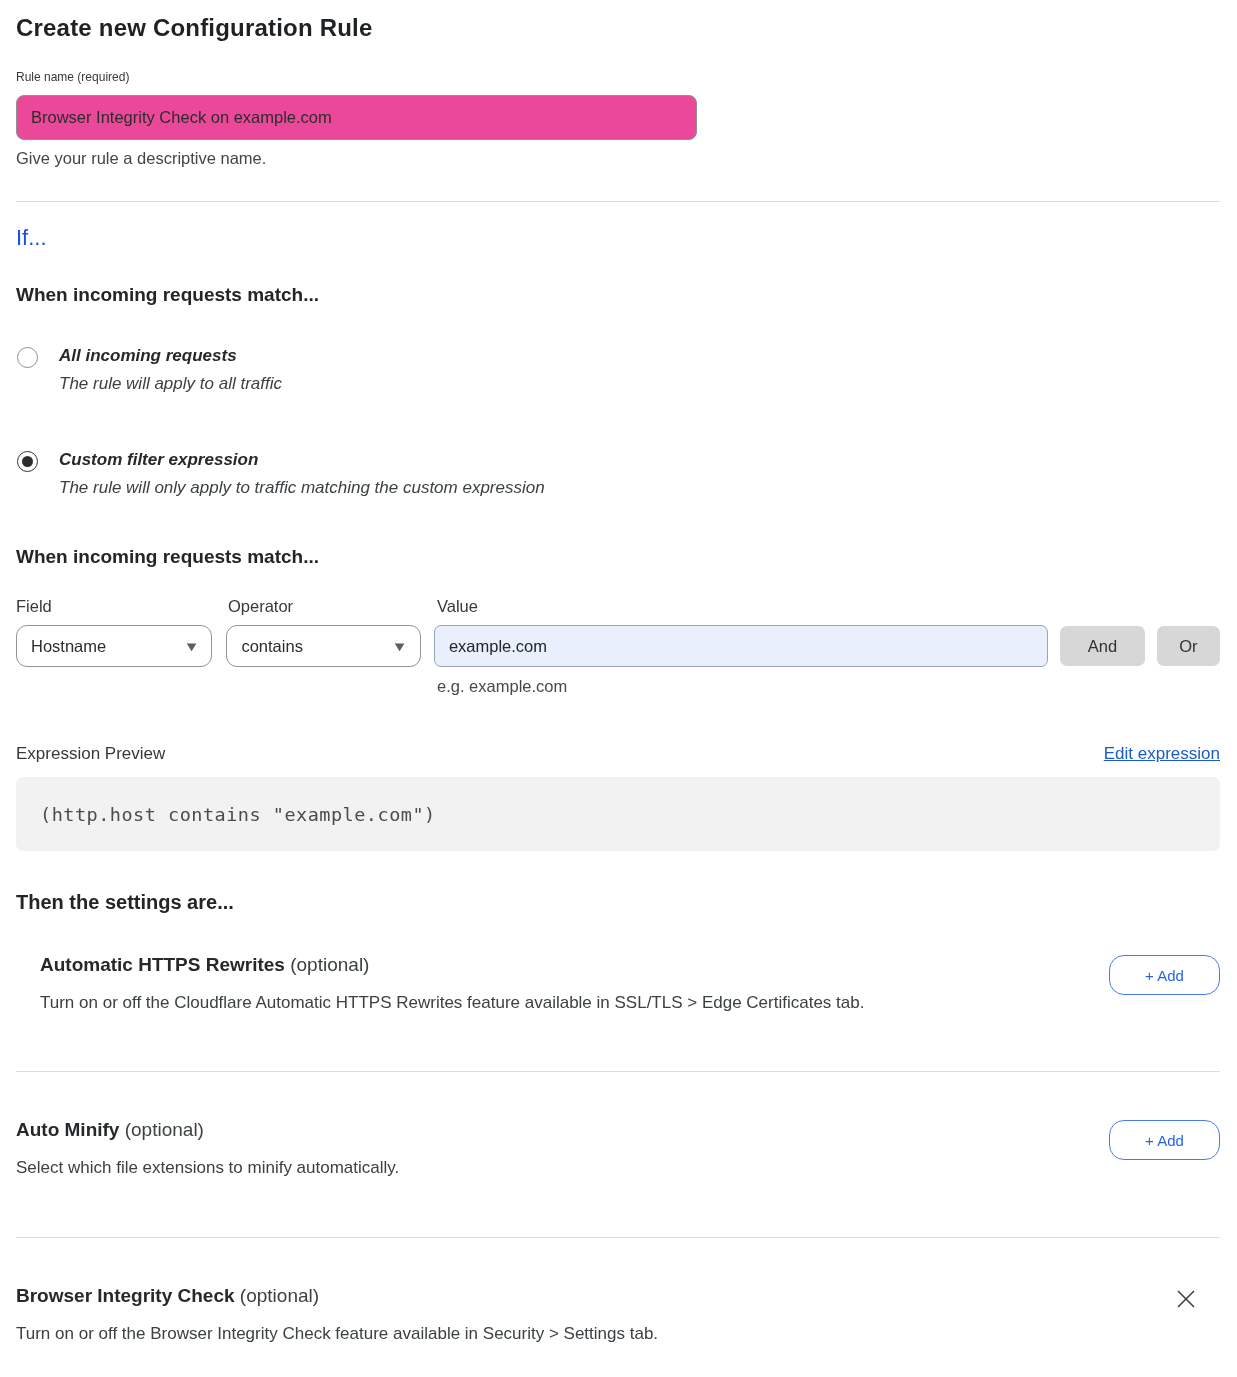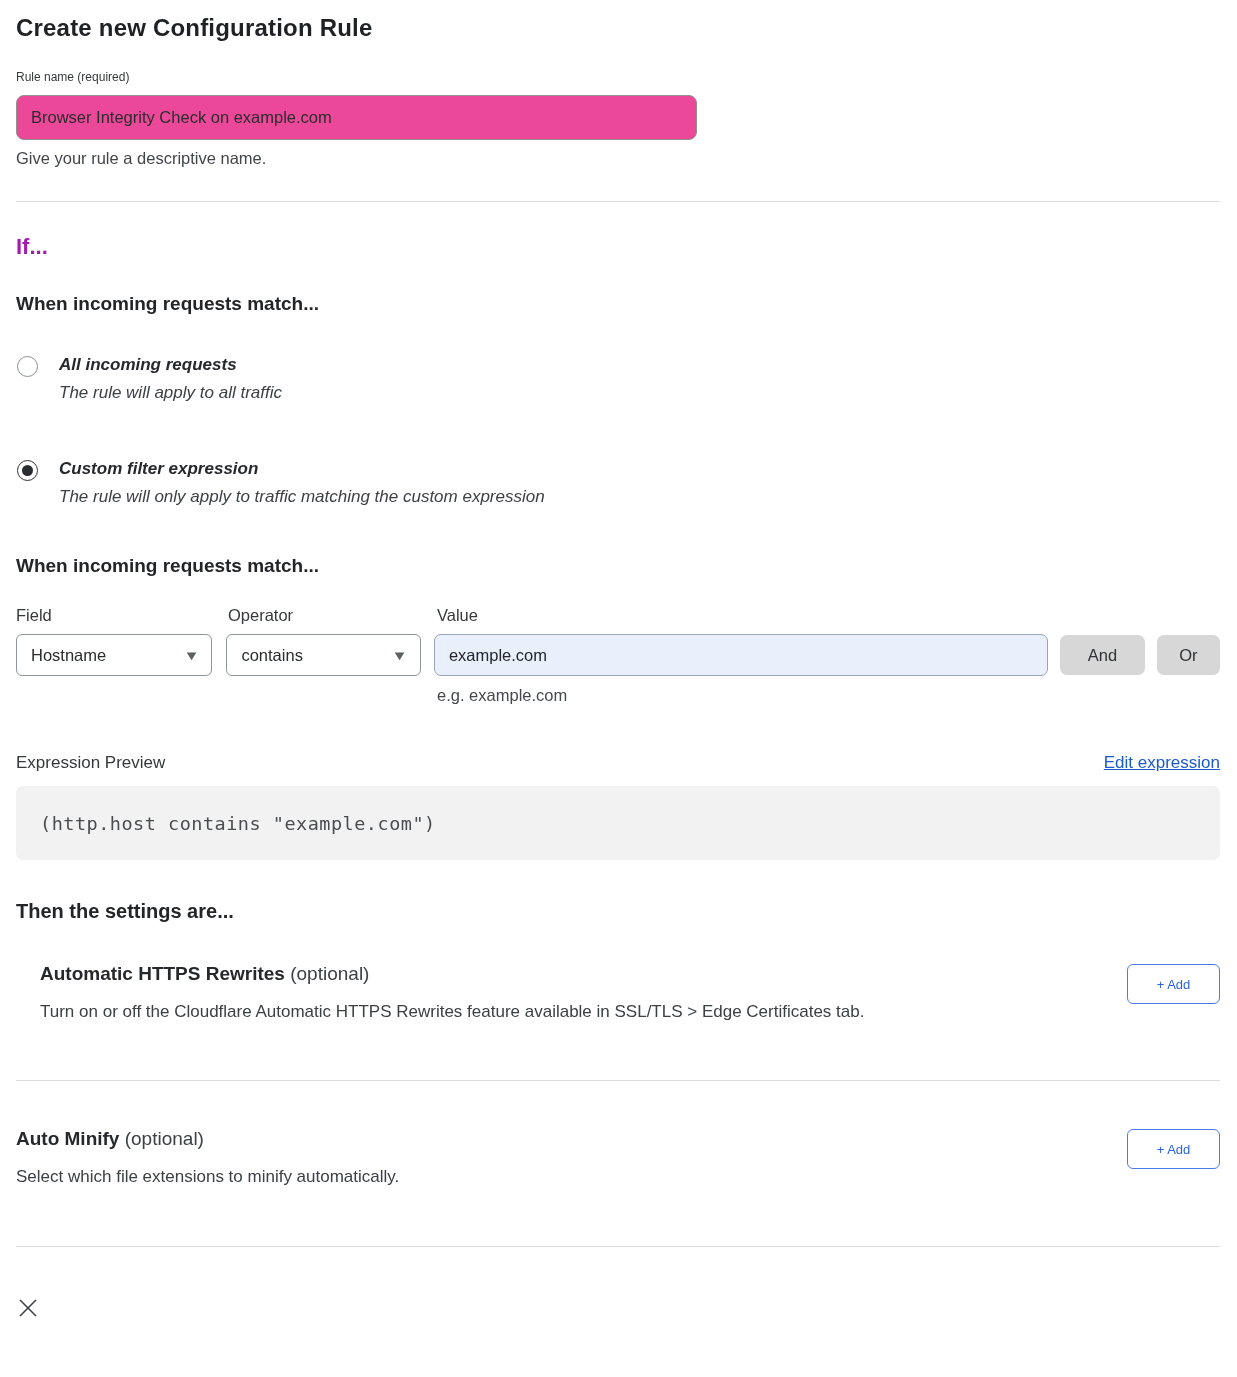--- a/index.html
+++ b/index.html
@@ -27,21 +27,21 @@
     border: 1px solid #919191; border-radius: 8px;
     padding: 0 14px;
     font-size: 16.5px; font-family: "Liberation Sans", sans-serif;
     color: #2a2d2e; background: #ec4899;
   }
   .help-text { margin-top: 9px; font-size: 16.5px; color: #40464a; }
 
   .divider { border: none; border-top: 1px solid #dcdcdc; margin: 0; }
   .divider.d1 { margin-top: 33px; }
 
-  .if-heading { margin-top: 32px; font-size: 22px; font-weight: bold; color: #a21caf; }
+  .if-heading { margin-top: 23px; font-size: 22px; font-weight: normal; color: #1d4ed8; }
   .match-heading { margin-top: 33px; font-size: 19px; font-weight: bold; color: #232527; }
 
   .radio-option { display: flex; margin-top: 40px; }
   .radio-option.second { margin-top: 56px; }
   .radio-circle {
     width: 21px; height: 21px; border-radius: 50%;
     border: 1.5px solid #8a8f93; background: #fff;
     margin: 1px 0 0 1px; flex: 0 0 auto;
     display: flex; align-items: center; justify-content: center;
   }
@@ -54,21 +54,21 @@
 
   .match-heading.second-match { margin-top: 48px; }
 
   .builder-labels { display: flex; margin-top: 29px; }
   .builder-labels .col-label { font-size: 16.5px; color: #36393a; }
   .col-label.field-col { width: 212px; }
   .col-label.operator-col { width: 209px; }
 
   .builder-row { display: flex; margin-top: 9px; align-items: center; }
   .select-box {
-    height: 42px; border: 1px solid #8f9498; border-radius: 6px;
+    height: 42px; border: 1px solid #8f9498; border-radius: 11px;
     background: #fff; display: flex; align-items: center;
     justify-content: space-between; padding: 0 14px;
     font-size: 16.5px; color: #2a2d2e; cursor: pointer;
   }
   .select-box .caret { font-size: 13px; color: #5b6063; transform: scaleX(1.25); }
   .select-field { width: 198px; margin-right: 14px; }
   .select-operator { width: 196px; margin-right: 13px; }
   .value-input {
     width: 620px; height: 42px;
     border: 1px solid #97a4bc; border-radius: 7px;
@@ -96,23 +96,23 @@
   .code-text { font-family: "DejaVu Sans Mono", monospace; font-size: 18.5px; color: #494d4f; letter-spacing: .5px; }
 
   .then-heading { margin-top: 40px; font-size: 20px; font-weight: bold; color: #232527; }
 
   .setting-section { display: flex; justify-content: space-between; align-items: flex-start; }
   .setting-section.s1 { margin-top: 40px; margin-left: 24px; }
   .setting-title-line { font-size: 19px; color: #3c4144; }
   .setting-title { font-weight: bold; color: #26292b; }
   .setting-desc { margin-top: 17px; font-size: 17px; color: #3c4144; }
   .add-btn {
-    width: 93px; height: 40px; margin-top: 1px;
-    background: #fff; border: 1px solid #4a7ce8; border-radius: 6px;
-    color: #2a65dc; font-size: 13px; font-family: "Liberation Sans", sans-serif;
+    width: 111px; height: 40px; margin-top: 1px;
+    background: #fff; border: 1px solid #4a7ce8; border-radius: 15px;
+    color: #2a65dc; font-size: 15px; font-family: "Liberation Sans", sans-serif;
     cursor: pointer; flex: 0 0 auto;
   }
   .divider.d2 { margin-top: 58px; }
   .setting-section.s2 { margin-top: 47px; }
   .divider.d3 { margin-top: 59px; }
   .setting-section.s3 { margin-top: 47px; }
 
   .close-btn {
     width: 24px; height: 24px; margin-top: 2px; margin-right: 22px;
     background: none; border: none; cursor: pointer; padding: 0;
@@ -204,20 +204,26 @@
         <span class="setting-title">Auto Minify</span><span> (optional)</span>
       </div>
       <div class="setting-desc">Select which file extensions to minify automatically.</div>
     </div>
     <button class="add-btn">+ Add</button>
   </div>
 
   <hr class="divider d3">
 
   <div class="setting-section s3">
+    <div>
+      <div class="setting-title-line">
+        <span class="setting-title">Browser Integrity Check</span><span> (optional)</span>
+      </div>
+      <div class="setting-desc">Turn on or off the Browser Integrity Check feature available in Security &gt; Settings tab.</div>
+    </div>
     <button class="close-btn">
       <svg width="24" height="24" viewBox="0 0 24 24">
         <line x1="4" y1="4" x2="20" y2="20" stroke="#3c4144" stroke-width="1.6"></line>
         <line x1="20" y1="4" x2="4" y2="20" stroke="#3c4144" stroke-width="1.6"></line>
       </svg>
     </button>
   </div>
 
 </div>
 

